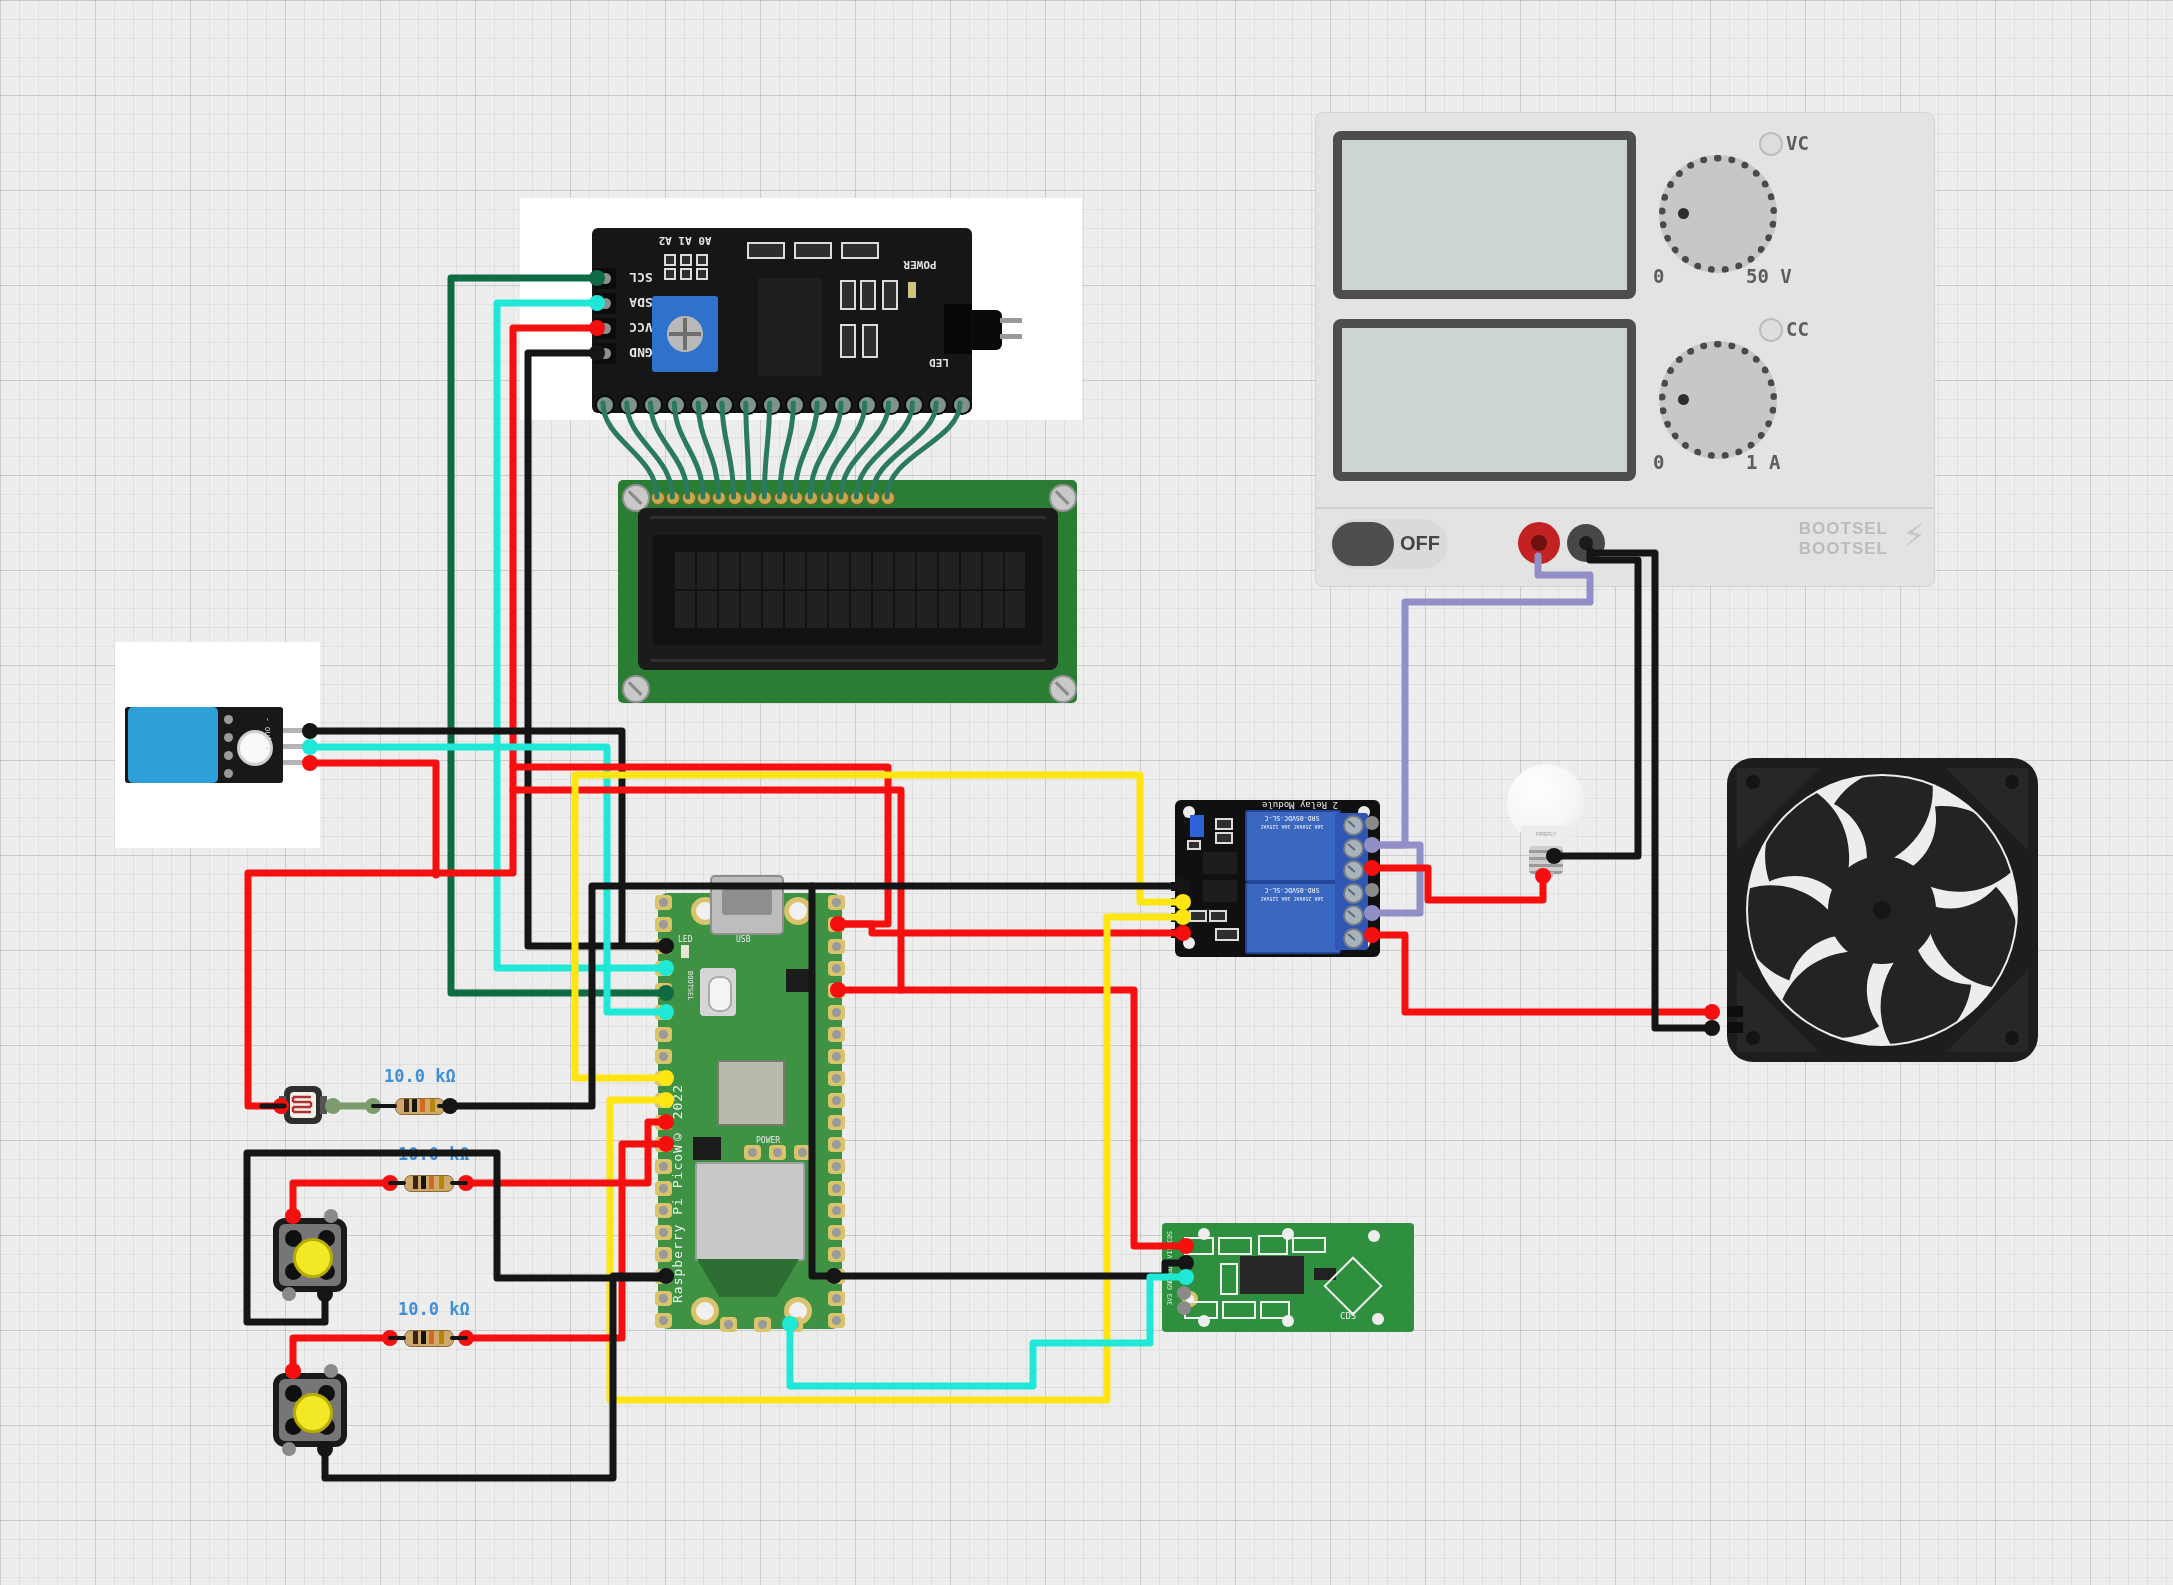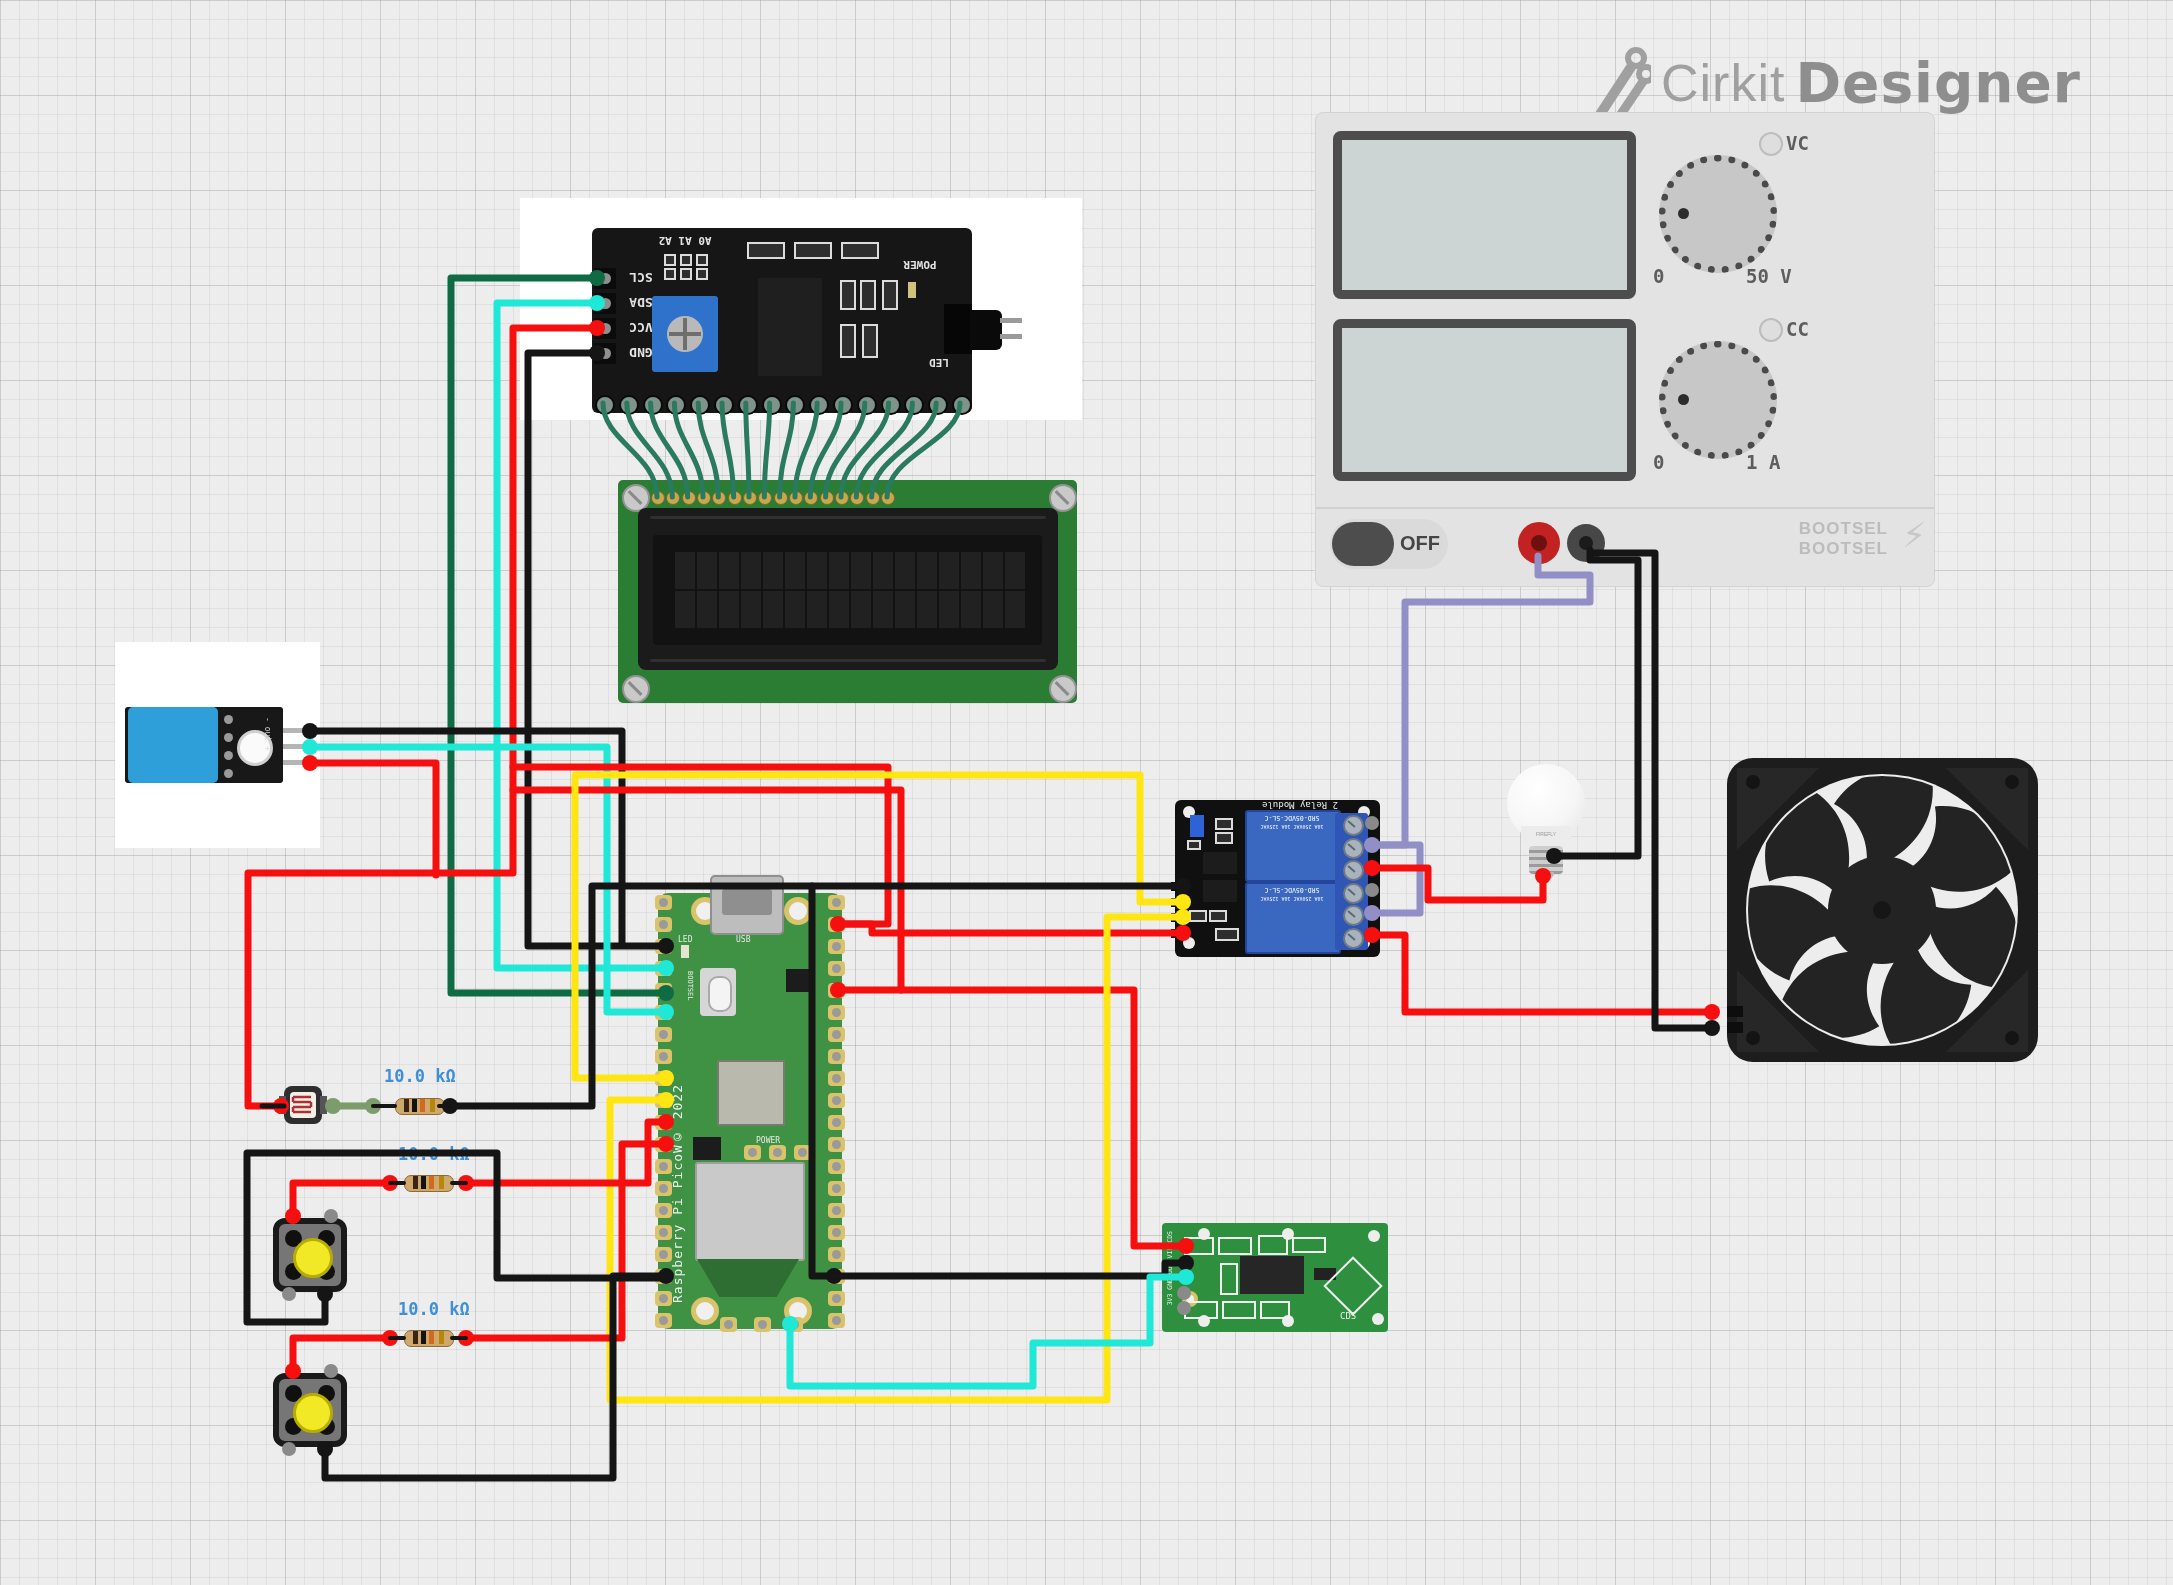--- a/index.html
+++ b/index.html
@@ -59,21 +59,21 @@
   
   #relay{position:absolute;left:1175px;top:800px;width:205px;height:157px;background:#101010;border-radius:6px;}
   .relay-blue{position:absolute;left:70px;width:92px;height:68px;background:#3a67c0;border:2px solid #24459a;border-radius:3px;}
   .relay-blue .lab{position:absolute;left:2px;top:2px;width:86px;text-align:center;font-size:6.5px;color:#fff;transform:rotate(180deg);font-family:"DejaVu Sans Mono",monospace;line-height:7px;}
   #relay-title{position:absolute;left:60px;top:0px;width:130px;text-align:center;font-size:9px;color:#eee;transform:rotate(180deg);font-family:"DejaVu Sans Mono",monospace;}
   #terminal{position:absolute;left:160px;top:13px;width:33px;height:137px;background:#2f55b5;border-radius:3px;}
   .tscrew{position:absolute;left:8px;width:17px;height:17px;border-radius:50%;background:#a9b3be;border:2px solid #6f7a85;}
   .rhole{position:absolute;width:12px;height:12px;border-radius:50%;background:#ededed;}
   .relay-pinblk{position:absolute;left:-4px;width:12px;height:9px;background:#0a0a0a;}
   
-  #radar{position:absolute;left:1162px;top:1223px;width:226px;height:109px;background:#2e8f3f;border-radius:4px;}
+  #radar{position:absolute;left:1162px;top:1223px;width:252px;height:109px;background:#2e8f3f;border-radius:4px;}
   .silk{position:absolute;border:2px solid #efefef;background:transparent;}
   #radar-ic{position:absolute;left:78px;top:33px;width:64px;height:38px;background:#262626;}
   #radar-diamond{position:absolute;left:170px;top:42px;width:38px;height:38px;border:2px solid #efefef;transform:rotate(45deg);}
   #radar-cds{position:absolute;left:178px;top:88px;font-size:9px;color:#efefef;font-family:"DejaVu Sans Mono",monospace;}
   #radar-pins{position:absolute;left:4px;top:8px;font-size:6.5px;color:#efefef;writing-mode:vertical-rl;transform:rotate(180deg);font-family:"DejaVu Sans Mono",monospace;}
   
   .btn{position:absolute;width:74px;height:74px;background:#767676;border:6px solid #1a1a1a;border-radius:12px;box-sizing:border-box;}
   .btn .leg{position:absolute;width:17px;height:17px;border-radius:50%;background:#101010;}
   .btn .cap{position:absolute;left:14px;top:14px;width:34px;height:34px;border-radius:50%;background:#f2e926;border:3px solid #b8ac00;}
   .resistor{position:absolute;width:48px;height:15px;background:#cfa86b;border:1px solid #8a6b3a;border-radius:7px;}
@@ -89,30 +89,20 @@
   #fan{position:absolute;left:1727px;top:758px;width:311px;height:304px;background:#1d1d1d;border-radius:26px;}
   #fan-inner{position:absolute;left:19px;top:16px;width:272px;height:272px;border-radius:50%;background:#ededed;}
   .fan-conn{position:absolute;width:16px;height:11px;background:#0d0d0d;}
   #wires{position:absolute;left:0;top:0;z-index:5;pointer-events:none;}
 </style>
 </head>
 <body>
 
 <div id="canvas">
 
-  <div id="logo">
-    <svg width="58" height="74" viewBox="0 0 58 74">
-      <line x1="6" y1="70" x2="40" y2="18" stroke="#a0a0a0" stroke-width="10"></line>
-      <circle cx="43" cy="12" r="8" stroke="#a0a0a0" stroke-width="6" fill="none"></circle>
-      <line x1="24" y1="74" x2="51" y2="34" stroke="#a0a0a0" stroke-width="9"></line>
-      <circle cx="53" cy="28" r="7" stroke="#a0a0a0" stroke-width="6" fill="none"></circle>
-    </svg>
-    <span class="brand">Cirkit</span>
-    <span class="product">Designer</span>
-  </div>
 
   <div class="whitebox" style="left:520px;top:198px;width:562px;height:222px;"></div>
   <div class="whitebox" style="left:115px;top:642px;width:205px;height:206px;"></div>
 
   <div id="psu">
     <div class="screen" style="left:17px;top:18px;width:285px;height:150px;"></div>
     <div class="screen" style="left:17px;top:206px;width:285px;height:144px;"></div>
     <div class="knob" style="left:343px;top:42px;">
         <div class="ind"></div>
       </div>

